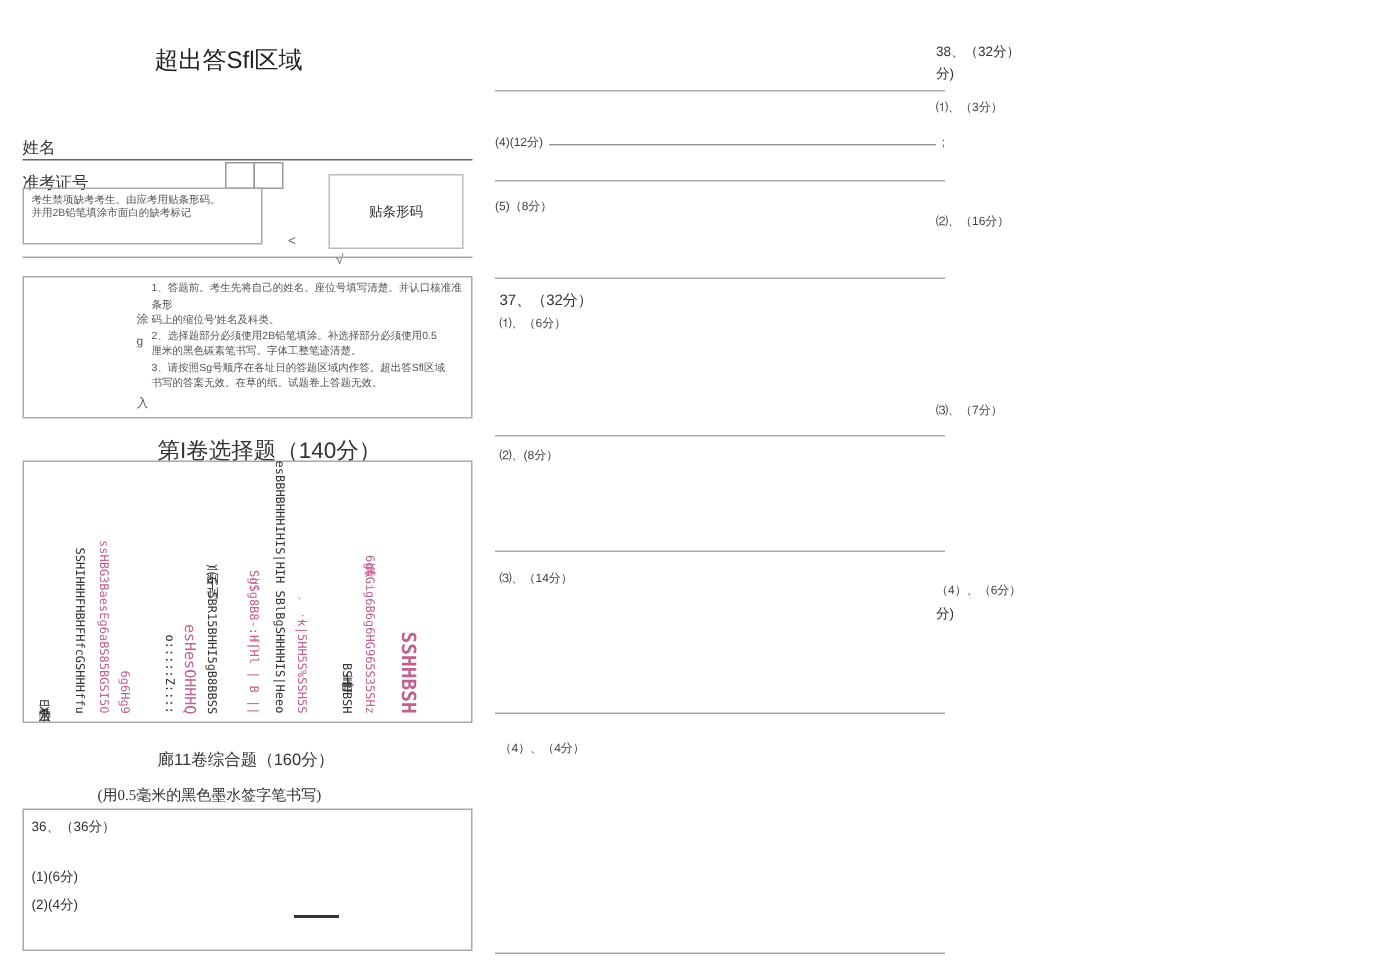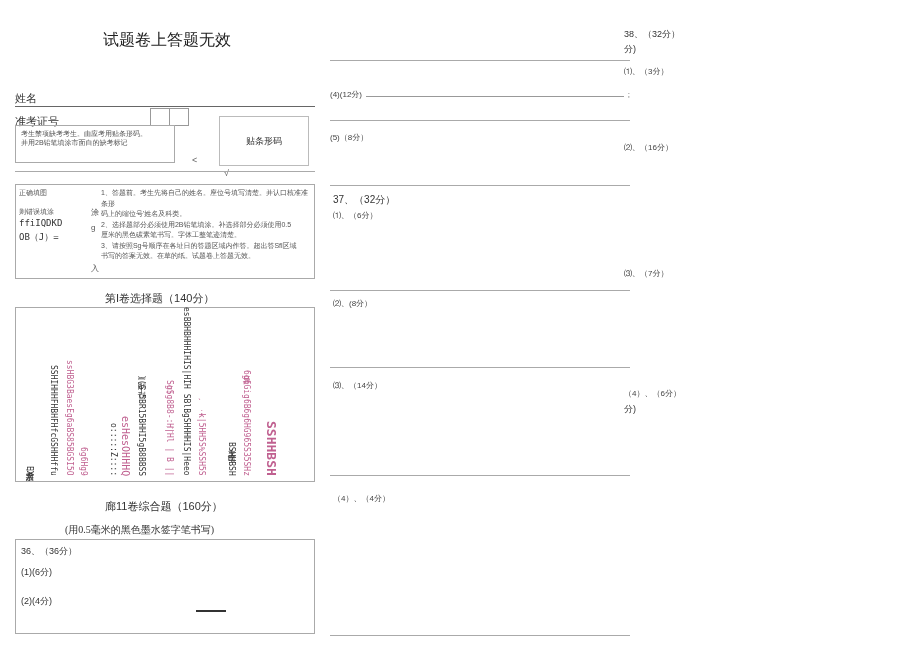--- a/index.html
+++ b/index.html
@@ -129,21 +129,21 @@
       left: 12px;
       top: 48px;
       font-size: 9px;
       font-family: monospace;
       color: #333;
     }
     .section1-title {
       position: absolute;
       left: 105px;
       top: 291px;
-      font-size: 11px;
+      font-size: 15px;
       color: #333;
     }
     .section1-box {
       position: absolute;
       left: 15px;
       top: 307px;
       width: 300px;
       height: 175px;
       border: 1px solid #aaa;
     }
@@ -217,21 +217,21 @@
       height: 9px;
     }
     .sub-num {
       font-size: 8px;
       color: #444;
     }
   </style>
 </head>
 <body>
 
-<div class="title">试题卷上答题无效</div>
+<div class="title">超出答Sfl区域</div>
 
 <div class="name-label">姓名</div>
 <div class="name-line"></div>
 
 <div class="exam-label">准考证号</div>
 <div class="exam-grid">
   <div class="exam-cell"></div>
   <div class="exam-cell"></div>
 </div>
 
@@ -241,28 +241,20 @@
 </div>
 
 <div class="barcode-box">
   <span>贴条形码</span>
 </div>
 <div class="arrow-mark">&lt;</div>
 <div class="checkmark">√</div>
 <div class="line-under-barcode"></div>
 
 <div class="fill-example-box">
-  <div class="fill-left">
-    <div>正确填图</div>
-    <div style="margin-top:8px">则错误填涂</div>
-    <div class="fill-code" style="position:relative;left:0;top:0">
-      <div>ffiIQDKD</div>
-      <div>OB（J）=</div>
-    </div>
-  </div>
   <div style="position:absolute;left:75px;top:38px;font-size:8px">g</div>
   <div style="position:absolute;left:75px;top:22px;font-size:8px">涂</div>
   <div style="position:absolute;left:75px;top:78px;font-size:8px">入</div>
   <div class="fill-right">
     <div>1、答题前。考生先将自己的姓名。座位号填写清楚。并认口核准准条形</div>
     <div>码上的缩位号'姓名及科类。</div>
     <div>2、选择题部分必须使用2B铅笔填涂。补选择部分必须使用0.5</div>
     <div>厘米的黑色碳素笔书写。字体工整笔迹清楚。</div>
     <div>3、请按照Sg号顺序在各址日的答题区域内作答。超出答Sfl区域</div>
     <div>书写的答案无效。在草的纸。试题卷上答题无效。</div>
@@ -284,22 +276,22 @@
   <div class="garble pink" style="left:180px;bottom:5px">、：k|5HH5S%SSH5S</div>
   <div class="garble black" style="left:210px;bottom:5px">主B暗SHHBSH</div>
   <div class="garble pink" style="left:225px;bottom:5px">三异6g6Gig6B6g6HG965S35SHz</div>
   <div class="garble pink" style="left:248px;bottom:5px;font-size:13px;font-weight:bold">SSHHBSH</div>
 </div>
 
 <div class="section2-title">廊11卷综合题（160分）</div>
 <div class="section2-sub">(用0.5毫米的黑色墨水签字笔书写)</div>
 
 <div class="q36-box">
-  <div style="margin-bottom:8px">36、（36分）</div>
-  <div style="margin-bottom:16px">(1)(6分)</div>
+  <div style="margin-bottom:20px">36、（36分）</div>
+  <div style="margin-bottom:6px">(1)(6分)</div>
   <div>(2)(4分)</div>
   <div class="q36-mark"></div>
 </div>
 
 <div class="mid-col">
   <div style="position:absolute;left:0;top:0;width:300px;border-top:1px solid #aaa"></div>
   <div style="position:absolute;left:0;top:28px;width:300px">
     <div class="answer-line">
       <span class="sub-num">(4)(12分)</span>
         <span class="uline"></span>

